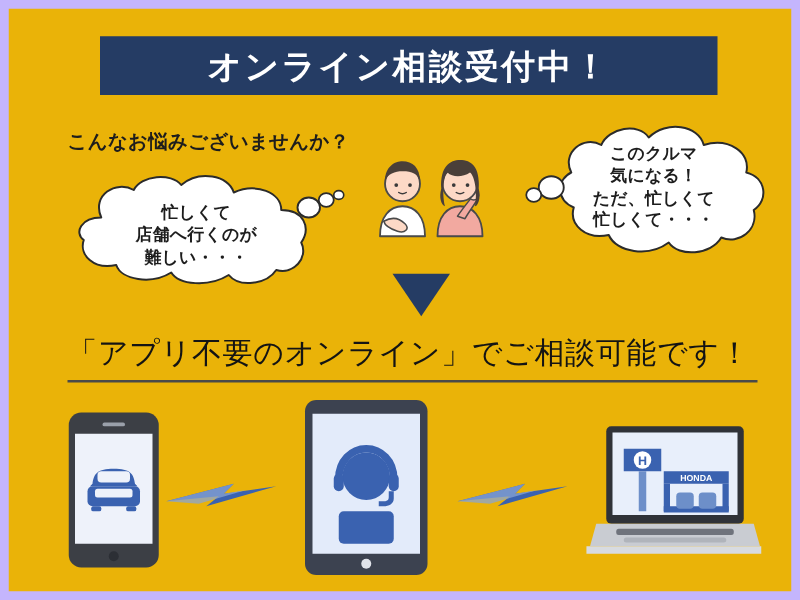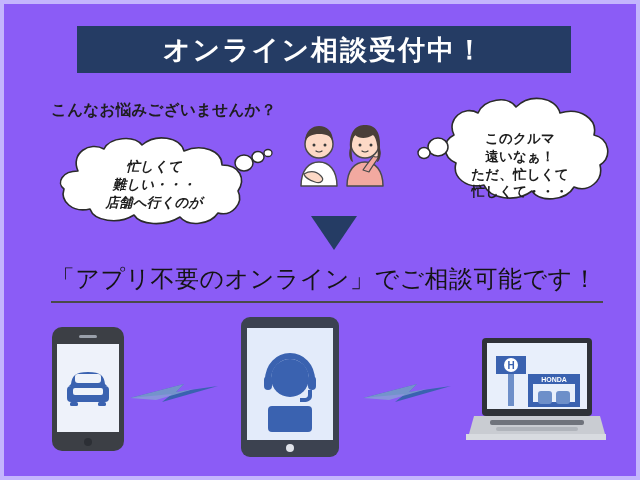--- a/index.html
+++ b/index.html
@@ -8,22 +8,22 @@
     background: #ffffff;
   }
   body {
     font-family: "Liberation Sans", "DejaVu Sans", sans-serif;
   }
   #banner {
     position: relative;
     width: 640px;
     height: 480px;
     box-sizing: border-box;
-    background: #8b5cf6;
-    border: 4px solid #c4b5fd;
+    background: #eab308;
+    border: 7px solid #c4b5fd;
     overflow: hidden;
   }
 
   
   .title-bar {
     position: absolute;
     left: 73px;
     top: 22px;
     width: 494px;
     height: 47px;
@@ -73,31 +73,29 @@
     letter-spacing: 0.2px;
   }
   #cloud-left {
     left: 34px;
     top: 131px;
     width: 232px;
     height: 92px;
   }
   #cloud-left .cloud-text {
     top: 23px;
-    font-style: italic;
   }
   #cloud-right {
     left: 416px;
     top: 87px;
     width: 200px;
     height: 116px;
   }
   #cloud-right .cloud-text {
     top: 20px;
-    margin-top: 19px;
   }
 
   
   .people {
     position: absolute;
     left: 283px;
     top: 104px;
     width: 108px;
     height: 88px;
   }
@@ -166,37 +164,37 @@
       <path d="M40 36 C32 18 52 6 66 14 C72 2 96 0 104 10 C118 -2 142 2 146 16
                C164 8 184 16 184 30 C202 30 208 44 200 56 C206 68 194 82 180 78
                C172 90 150 92 142 82 C126 92 102 90 96 80 C80 90 56 86 52 74
                C34 78 22 66 26 54 C18 48 24 36 40 36 Z" fill="#ffffff" stroke="#2b2b2b" stroke-width="1.6" stroke-linejoin="round"></path>
       <ellipse cx="206" cy="28" rx="9" ry="8" fill="#ffffff" stroke="#2b2b2b" stroke-width="1.5"></ellipse>
       <ellipse cx="220" cy="22" rx="6" ry="5.5" fill="#ffffff" stroke="#2b2b2b" stroke-width="1.4"></ellipse>
       <ellipse cx="230" cy="18" rx="4" ry="3.5" fill="#ffffff" stroke="#2b2b2b" stroke-width="1.3"></ellipse>
     </svg>
     <div class="cloud-text">
       <div>忙しくて</div>
+      <div>店舗へ行くのが</div>
       <div>難しい・・・</div>
-      <div>店舗へ行くのが</div>
     </div>
   </div>
 
   <div class="cloud" id="cloud-right">
     <svg viewBox="0 0 200 116">
       <path d="M34 44 C26 28 44 14 58 22 C64 8 88 4 96 16 C110 2 136 6 140 22
                C160 16 178 28 174 44 C190 48 192 66 180 74 C184 90 168 102 154 96
                C146 110 120 112 112 100 C96 112 70 108 64 94 C46 98 32 86 36 72
                C22 66 22 50 34 44 Z" fill="#ffffff" stroke="#2b2b2b" stroke-width="1.6" stroke-linejoin="round"></path>
       <ellipse cx="18" cy="56" rx="10" ry="9" fill="#ffffff" stroke="#2b2b2b" stroke-width="1.5"></ellipse>
       <ellipse cx="4" cy="62" rx="6" ry="5.5" fill="#ffffff" stroke="#2b2b2b" stroke-width="1.4"></ellipse>
     </svg>
     <div class="cloud-text">
       <div>このクルマ</div>
-      <div>遠いなぁ！</div>
+      <div>気になる！</div>
       <div>ただ、忙しくて</div>
       <div>忙しくて・・・</div>
     </div>
   </div>
 
   <div class="people">
     <svg viewBox="0 0 108 88">
 
       <g>
         <path d="M14 78 C14 62 22 54 32 54 C42 54 50 62 50 78 Z" fill="#ffffff" stroke="#4a4a4a" stroke-width="1.5" stroke-linejoin="round"></path>

